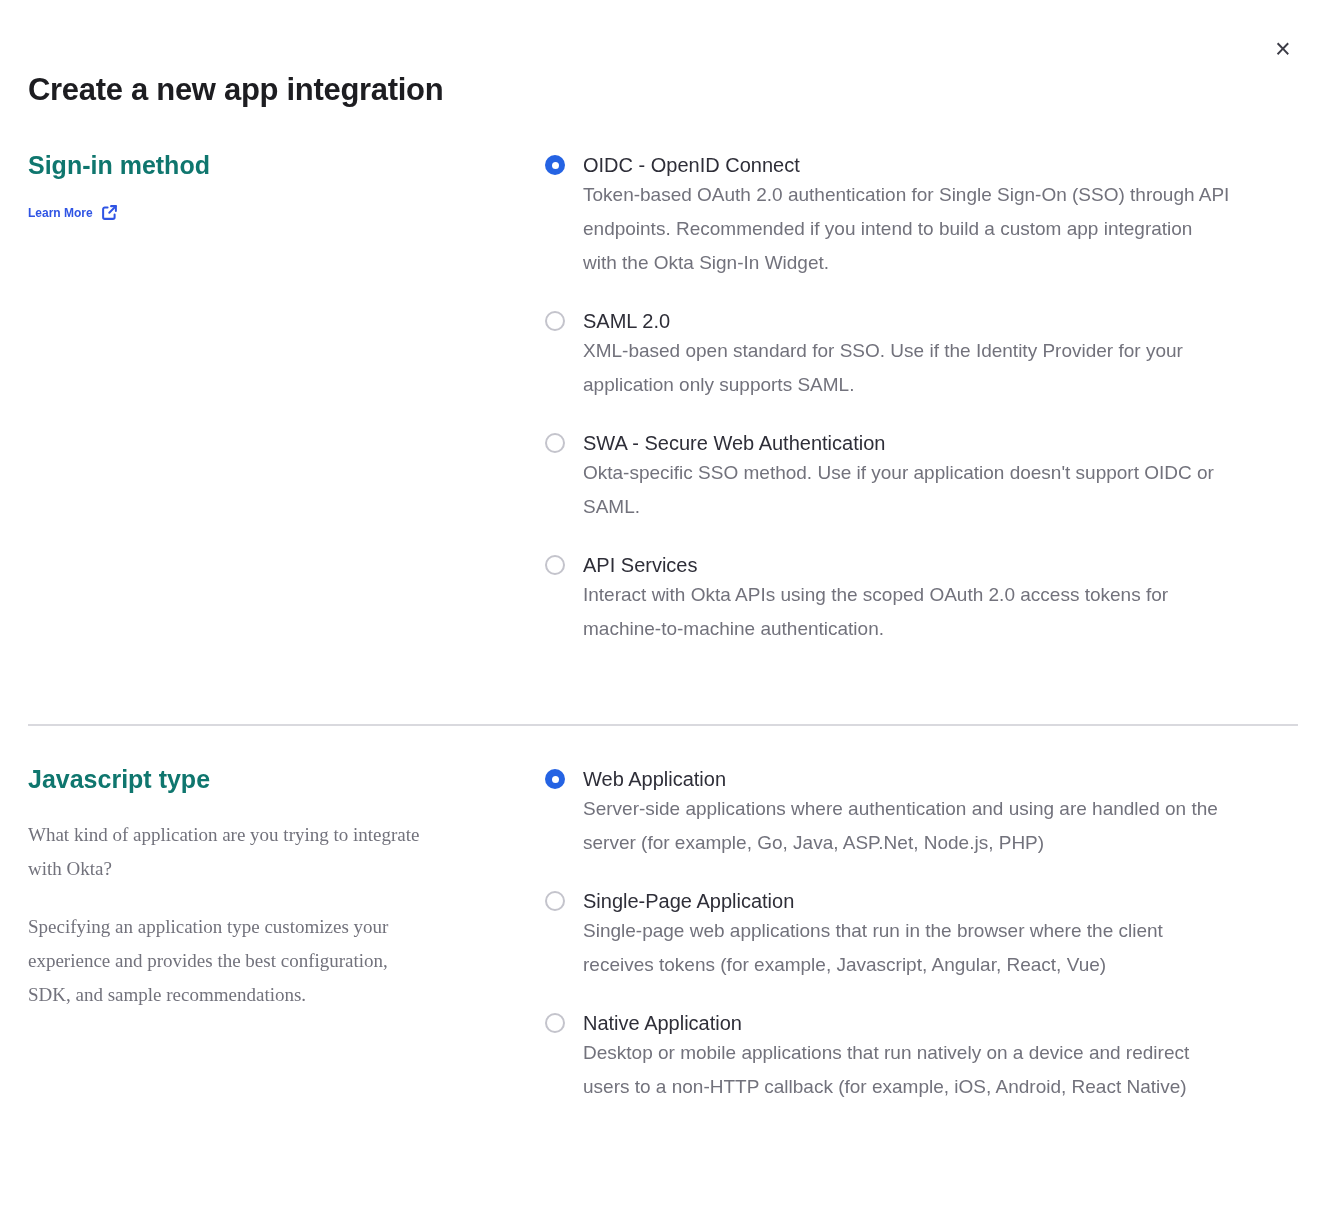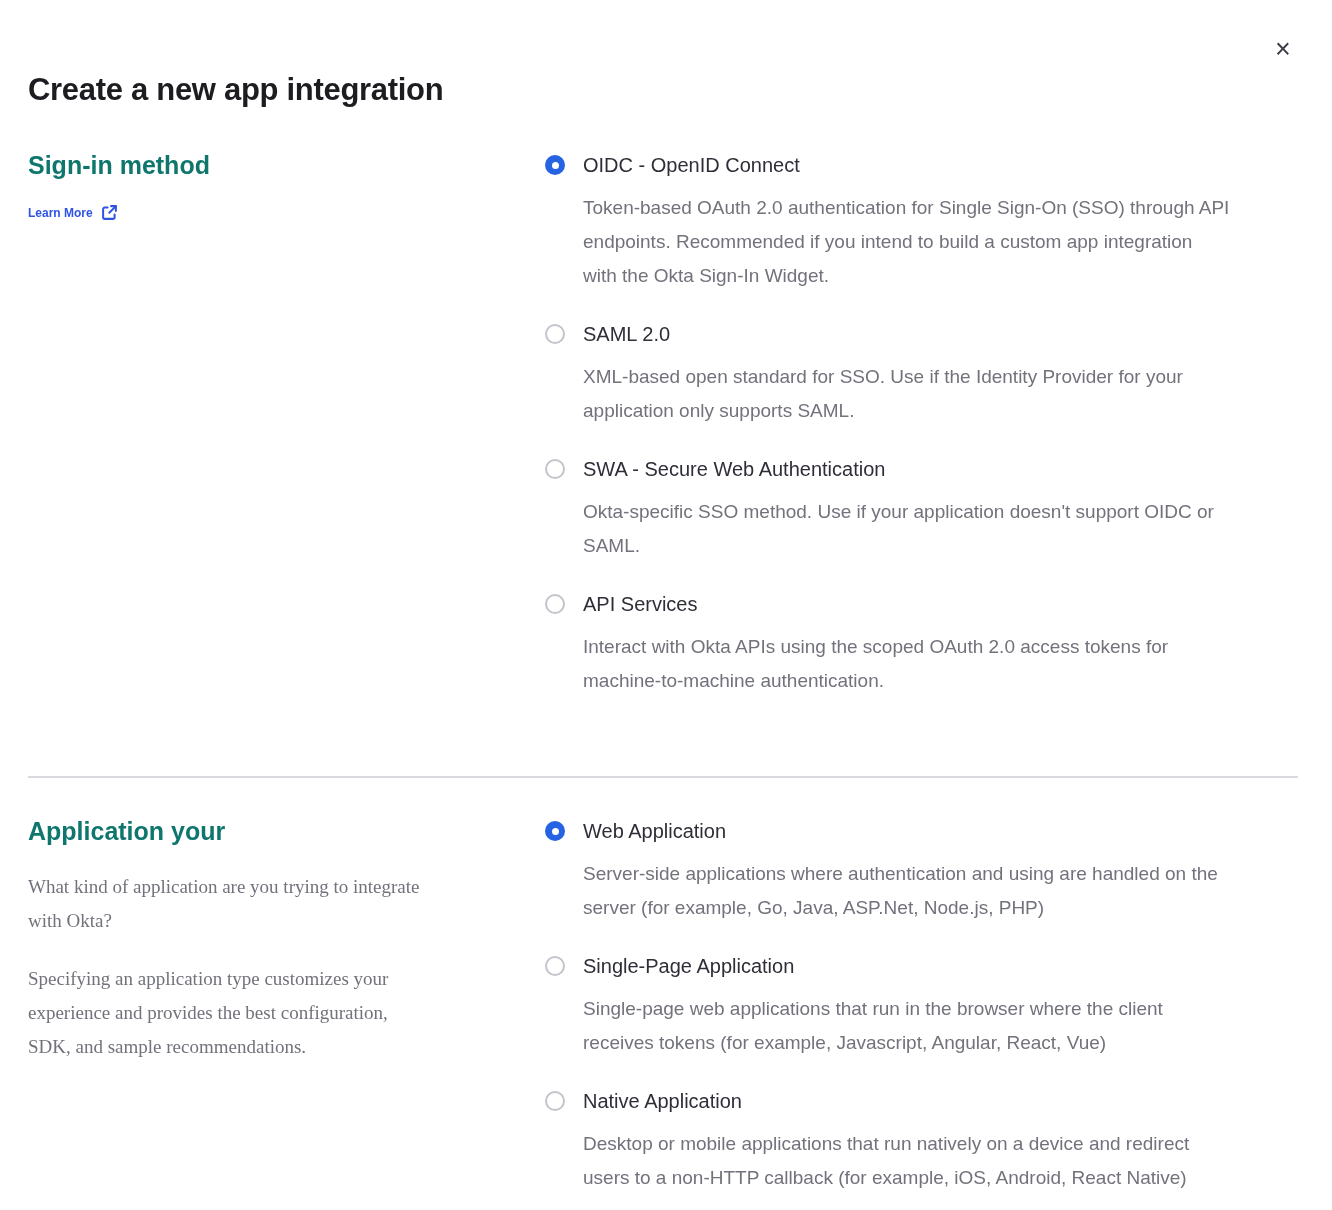--- a/index.html
+++ b/index.html
@@ -27,21 +27,21 @@
   .help-text + .help-text { margin-top:24px; }
 
   .option { display:flex; align-items:flex-start; margin-bottom:28px; cursor:pointer; }
   .radio { width:20px; height:20px; border-radius:50%; border:2px solid #c4c4cc; background:#fff;
            flex-shrink:0; margin-top:3px; position:relative; }
   .option.selected .radio { border:none; background:#2563e3; }
   .option.selected .radio::after { content:""; position:absolute; left:50%; top:50%; width:7px; height:7px;
            margin:-3.5px 0 0 -3.5px; border-radius:50%; background:#ffffff; }
   .option-body { margin-left:18px; }
   .option-label { font-size:20px; line-height:26px; color:#2e2e38; }
-  .option-desc { margin-top:13px; font-size:19px; line-height:34px; color:#72727c; white-space:pre-line; }
+  .option-desc { margin-top:0; font-size:19px; line-height:34px; color:#72727c; white-space:pre-line; }
 
   .divider { border:none; border-top:2px solid #d9d9de; margin:50px 0 40px 0; }
 </style>
 </head>
 <body>
 
 <div class="dialog">
 
   <button class="close-btn" aria-label="Close">×</button>
 
@@ -100,21 +100,21 @@
         </div>
       </div>
 
     </div>
   </div>
 
   <hr class="divider">
 
   <div class="section" style="margin-top:0;">
     <div class="col-left">
-      <div class="section-label">Application your</div>
+      <div class="section-label">Javascript type</div>
       <div class="help-text">What kind of application are you trying to integrate
 with Okta?</div>
       <div class="help-text">Specifying an application type customizes your
 experience and provides the best configuration,
 SDK, and sample recommendations.</div>
     </div>
     <div class="col-right">
 
       <div class="option selected">
         <span class="radio"></span>

